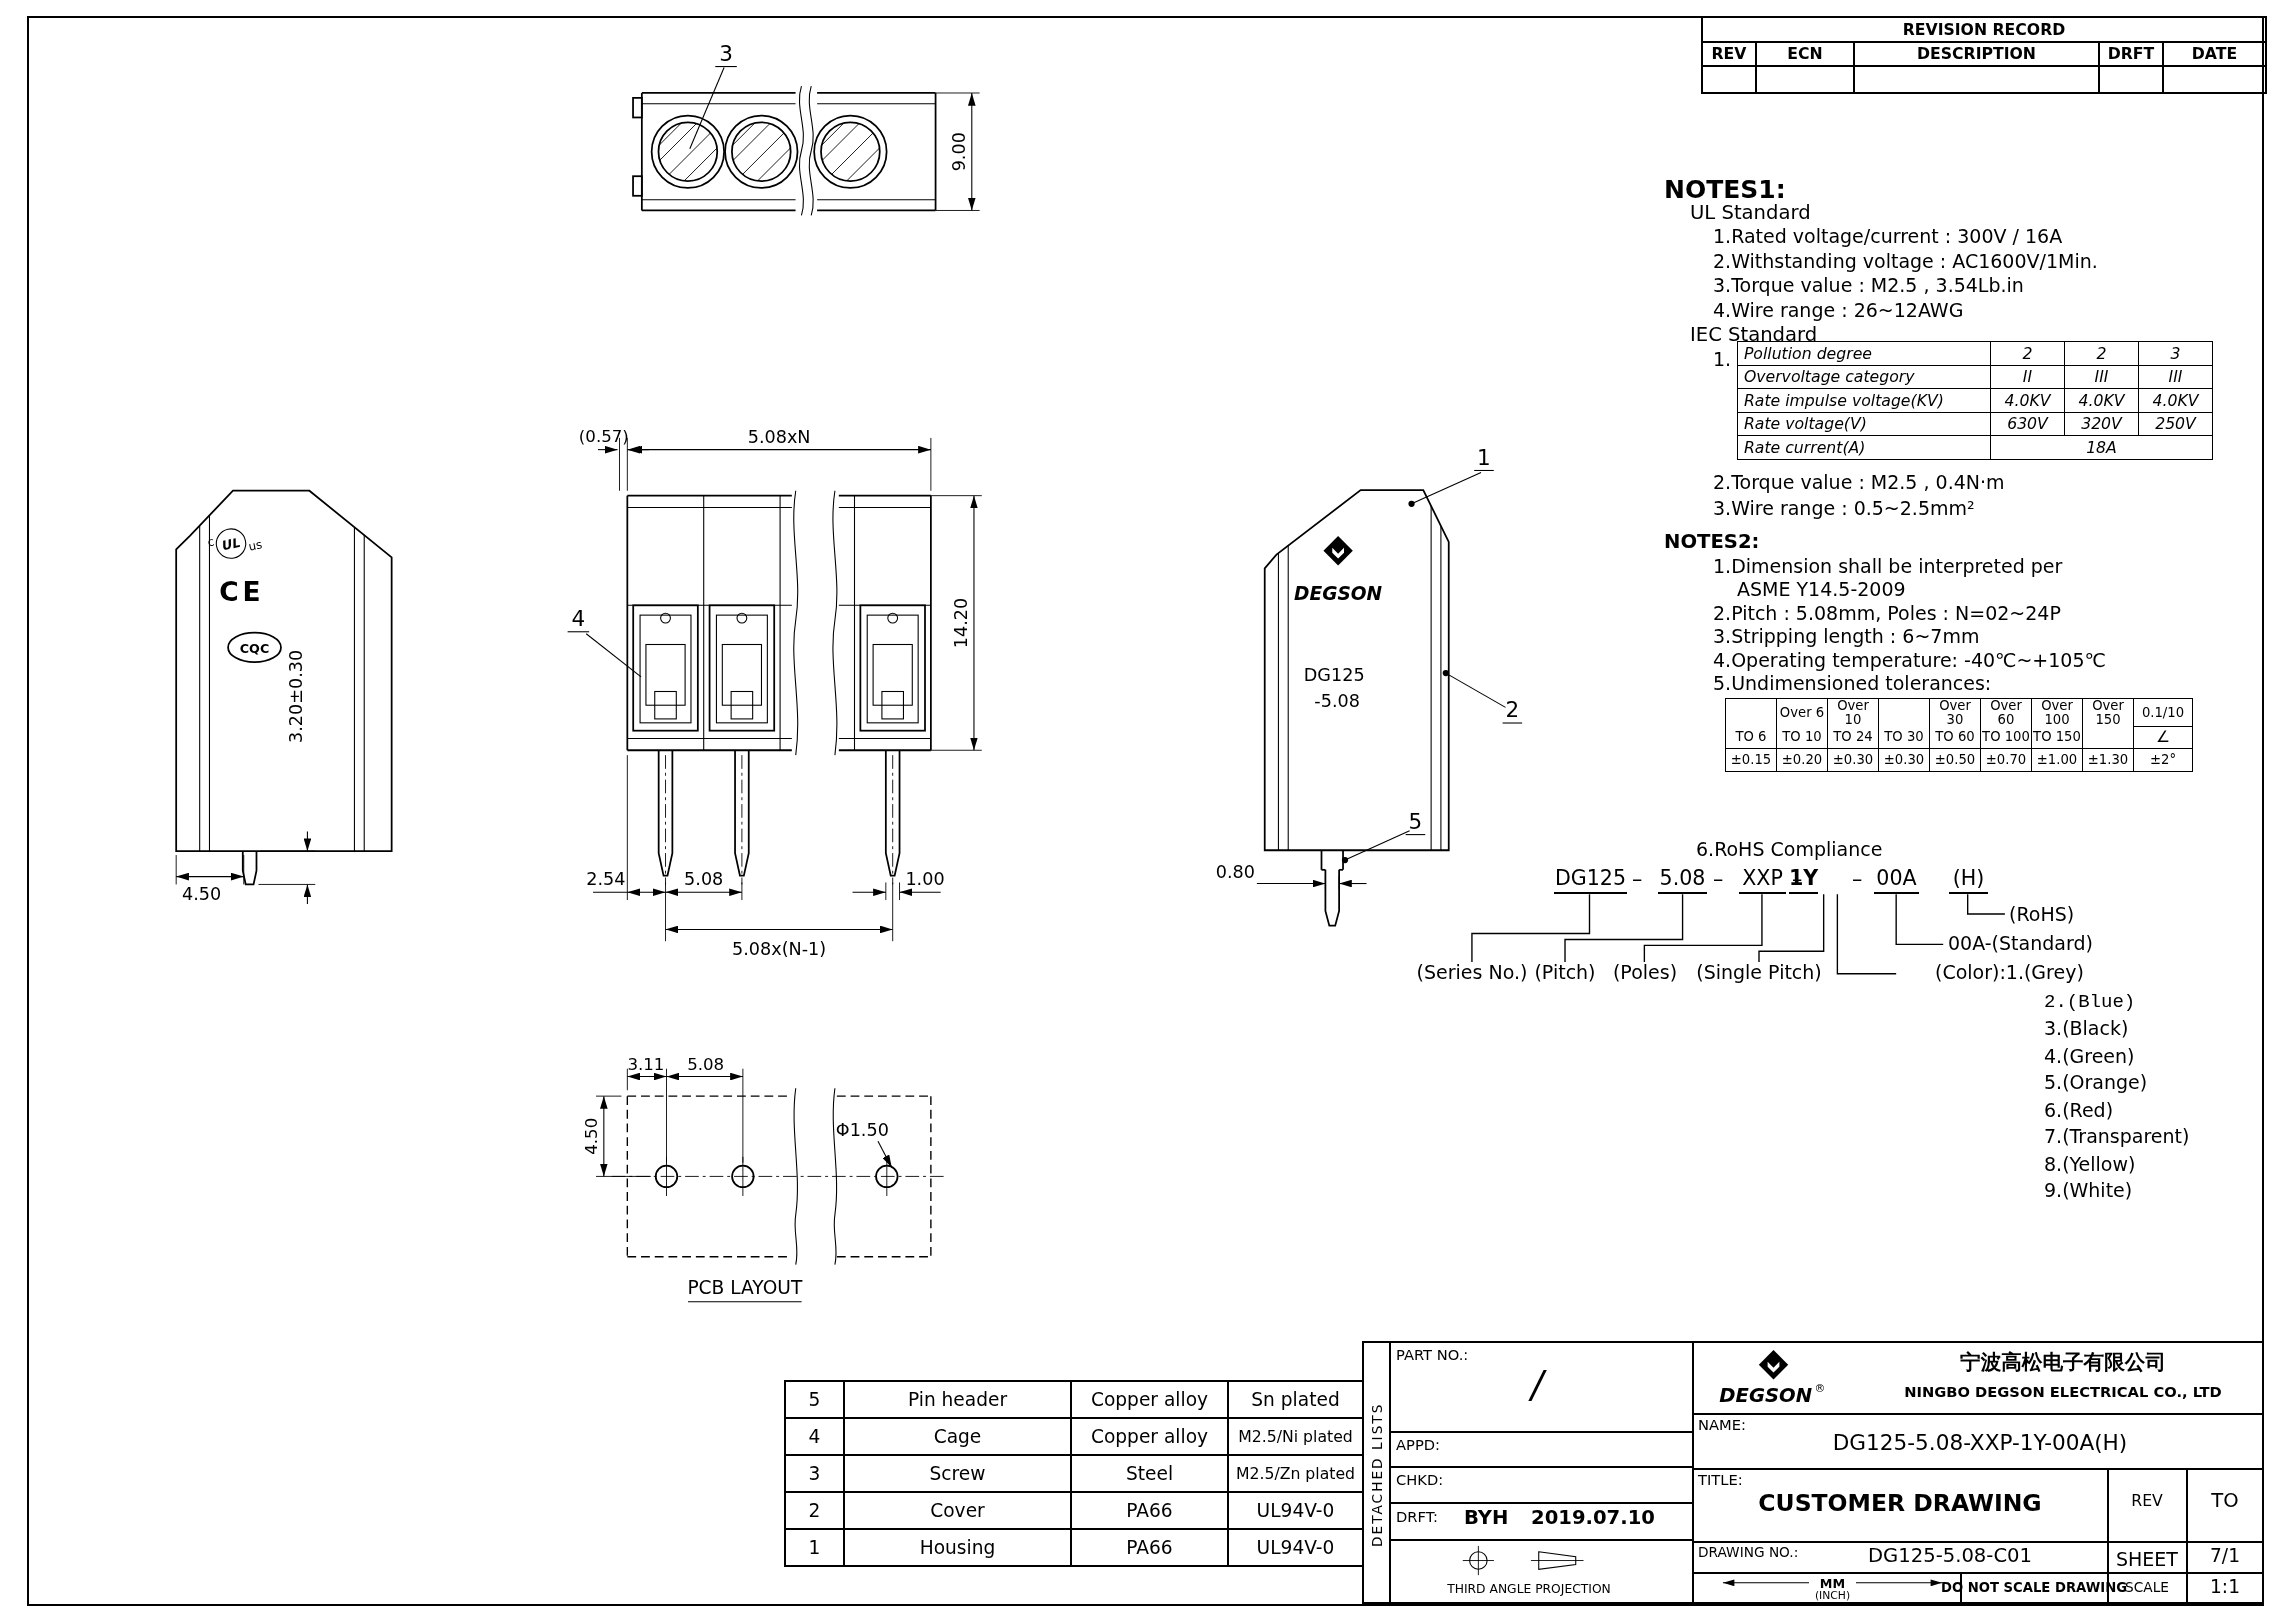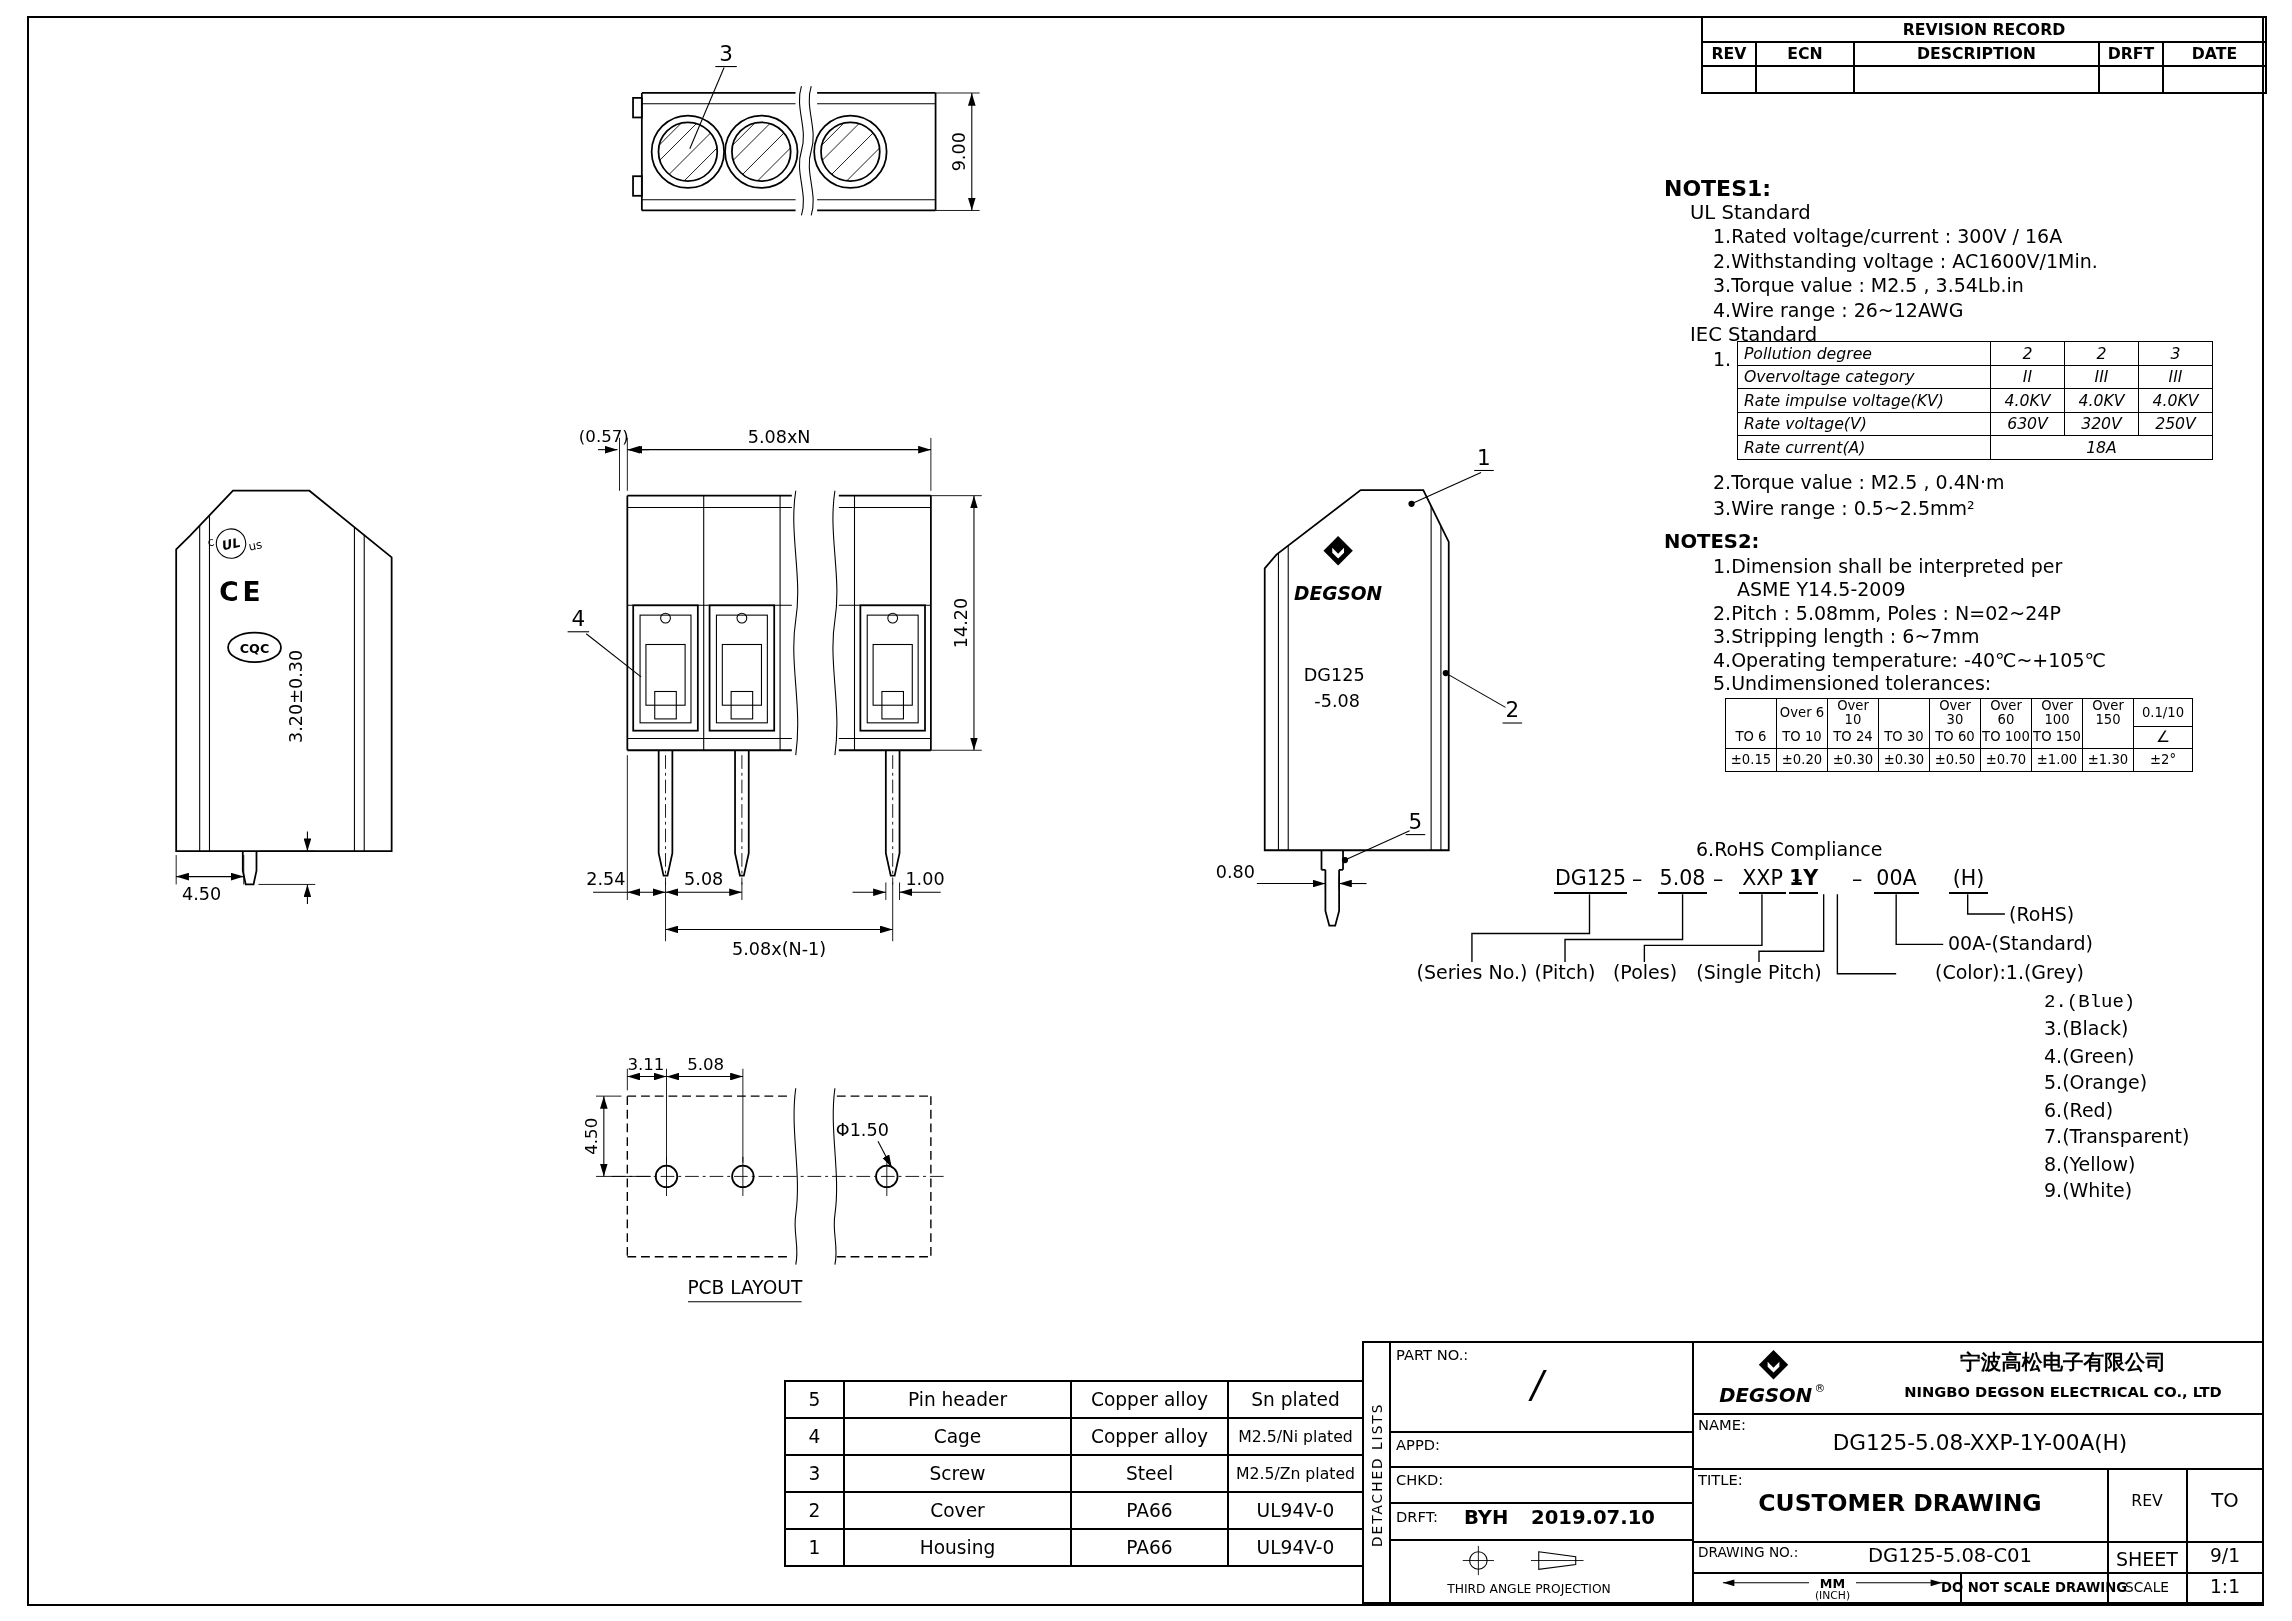--- a/index.html
+++ b/index.html
@@ -352,21 +352,21 @@
       <text transform="translate(49,99) rotate(-90)" text-anchor="middle" font-size="17">4.50</text>
       <text x="320" y="99" font-size="18" text-anchor="middle">Φ1.50</text>
       <line class="d" x1="336" y1="104" x2="350" y2="131" marker-end="url(#a5)"></line>
     </g>
     <g>
       <text x="200" y="260" font-size="19" text-anchor="middle">PCB LAYOUT</text>
       <line class="d" x1="142" y1="268" x2="258" y2="268"></line>
     </g>
   </svg>
 
-  <div class="t b" style="left:1664px;top:176px;font-size:22px;">NOTES1:</div>
+  <div class="t b" style="left:1664px;top:176px;font-size:25px;">NOTES1:</div>
   <div class="t" style="left:1690px;top:202px;font-size:19.6px;">UL Standard</div>
   <div class="t" style="left:1713px;top:226px;font-size:19px;">1.Rated voltage/current : 300V / 16A</div>
   <div class="t" style="left:1713px;top:251px;font-size:19px;">2.Withstanding voltage : AC1600V/1Min.</div>
   <div class="t" style="left:1713px;top:275px;font-size:19px;">3.Torque value : M2.5 , 3.54Lb.in</div>
   <div class="t" style="left:1713px;top:300px;font-size:19px;">4.Wire range : 26~12AWG</div>
   <div class="t" style="left:1690px;top:324px;font-size:19.6px;">IEC Standard</div>
   <div class="t" style="left:1713px;top:349px;font-size:19px;">1.</div>
 
   <table class="iec" style="left:1737px;top:341px;">
     <colgroup>
@@ -598,21 +598,21 @@
   <div class="t ctr" style="left:1980px;top:1431px;font-size:21.6px;">DG125-5.08-XXP-1Y-00A(H)</div>
 
   <div class="t" style="left:1698px;top:1472px;font-size:14.7px;">TITLE:</div>
   <div class="t ctr b" style="left:1900px;top:1490px;font-size:23.5px;">CUSTOMER DRAWING</div>
   <div class="t ctr" style="left:2147px;top:1492px;font-size:15.7px;">REV</div>
   <div class="t ctr" style="left:2225px;top:1490px;font-size:19.6px;">TO</div>
 
   <div class="t" style="left:1698px;top:1545px;font-size:13.7px;">DRAWING NO.:</div>
   <div class="t ctr" style="left:1950px;top:1545px;font-size:19.6px;">DG125-5.08-C01</div>
   <div class="t ctr" style="left:2147px;top:1549px;font-size:19px;">SHEET</div>
-  <div class="t ctr" style="left:2225px;top:1545px;font-size:18.6px;">9/1</div>
+  <div class="t ctr" style="left:2225px;top:1545px;font-size:18.6px;">7/1</div>
 
   <svg style="left:1715px;top:1574px;" width="235" height="27.4" viewBox="0 0 240 28">
     <defs>
       <marker id="a6" viewBox="0 0 10 6" refX="10" refY="3" markerWidth="12" markerHeight="7" markerUnits="userSpaceOnUse" orient="auto-start-reverse">
           <path d="M0,0 L10,3 L0,6 Z"></path>
         </marker>
     </defs>
     <line class="d" x1="96" y1="9" x2="8" y2="9" marker-end="url(#a6)"></line>
     <line class="d" x1="144" y1="9" x2="232" y2="9" marker-end="url(#a6)"></line>
     <text x="120" y="14" font-size="13" font-weight="bold" text-anchor="middle">MM</text>

